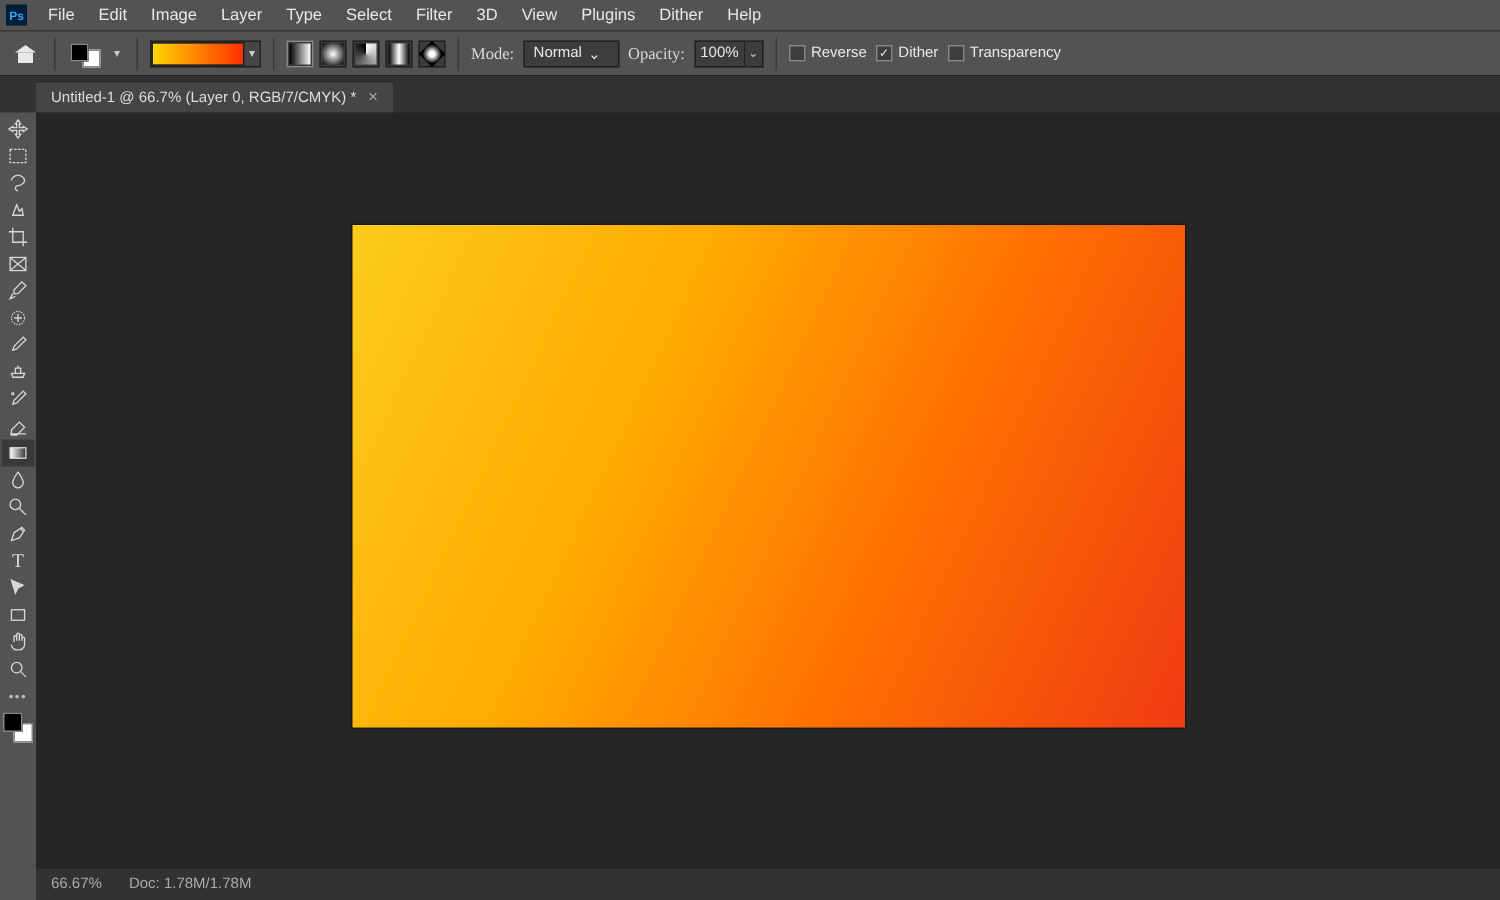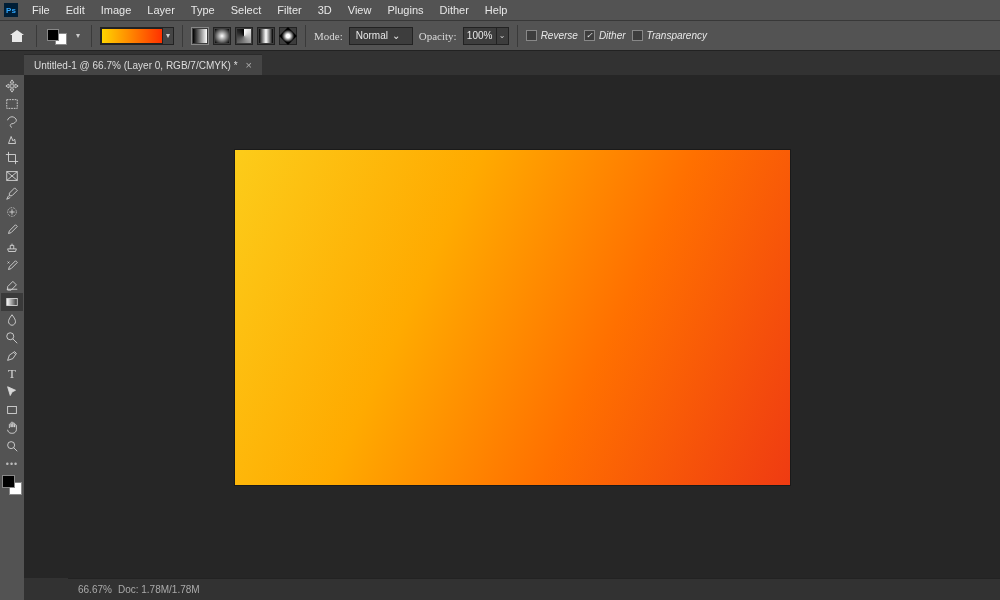--- a/index.html
+++ b/index.html
@@ -20,36 +20,36 @@
 .grad-wrap { display:flex; align-items:center; border:1px solid #222; background:#454545; }
 .divider { width:1px; height:22px; background:#3a3a3a; margin:0 2px; }
 .type-btns { display:flex; gap:4px; }
 .type-btn { width:18px; height:18px; border:1px solid #222; background:#3d3d3d; display:flex; align-items:center; justify-content:center; }
 .type-btn.active { border:1px solid #888; }
 .lbl { font-size:11px; color:#d8d8d8;font-family:Liberation Serif, serif; }
 .select { height:18px; background:#3d3d3d; border:1px solid #222; display:flex; align-items:center; padding:0 15px 0 6px; font-size:10px; gap:4px; }
 .num-input { width:34px; height:18px; background:#3d3d3d; border:1px solid #222; text-align:right; font-size:10px; display:flex; align-items:center; justify-content:center; }
 .num-wrap { display:flex; }
 .num-wrap .dd-caret { border:1px solid #222; border-left:none; background:#3d3d3d; width:12px; }
-.chk { display:flex; align-items:flex-start; gap:4px; font-size:10px;font-style:italic; }
+.chk { display:flex; align-items:flex-start; gap:4px; font-size:10px; }
 .chk-box { width:11px; height:11px; border:1px solid #888; display:flex; align-items:center; justify-content:center; font-size:8px; color:#e8e8e8; background:#3d3d3d; }
 .tabbar { height:24px; background:#323232; display:flex; align-items:flex-end; padding-left:24px; }
 .doc-tab { background:#454545; border-top:1px solid #2a2a2a; padding:4px 10px; font-size:10px; color:#ddd; display:flex; align-items:center; gap:8px; }
 .doc-tab .x { font-size:11px; color:#aaa; }
 .workspace { position:absolute; top:75px; left:24px; right:0; bottom:22px; background:#262626; display:flex; align-items:center; justify-content:center; }
 .canvas { width:555px; height:335px; background:linear-gradient(115deg,#fccc1a 0%,#ffaa00 35%,#ff7000 65%,#ef3b12 100%); box-shadow:0 0 0 1px #1a1a1a; margin-top:-18px; }
 .toolbar { position:absolute; top:75px; left:0; width:24px; bottom:0; background:#535353; display:flex; flex-direction:column; align-items:center; padding-top:2px; }
 .tool { width:22px; height:18px; display:flex; align-items:center; justify-content:center; color:#d8d8d8; position:relative; margin-bottom:0px; }
 .tool.sel { background:#3a3a3a; }
 .tool svg { width:14px; height:14px; stroke:#d8d8d8; fill:none; stroke-width:1; }
 .dots { letter-spacing:1px; font-size:9px; color:#bbb; }
 .color-swatches { position:relative; width:20px; height:20px; margin-top:2px; }
 .color-swatches .fg { position:absolute; top:0; left:0; width:13px; height:13px; background:#000; border:1px solid #888; z-index:2; }
 .color-swatches .bg { position:absolute; bottom:0; right:0; width:13px; height:13px; background:#fff; border:1px solid #888; }
-.statusbar { position:absolute; bottom:0; left:24px; right:0; height:22px; background:#323232; border-top:1px solid #222; display:flex; align-items:center; padding-left:10px; gap:6px; font-size:10px; color:#aaa;margin-left:44px; }
+.statusbar { position:absolute; bottom:0; left:24px; right:0; height:22px; background:#323232; border-top:1px solid #222; display:flex; align-items:center; padding-left:10px; gap:18px; font-size:10px; color:#aaa; }
 .grd-linear { width:14px; height:14px; background:linear-gradient(to right,#000,#fff); }
 .grd-radial { width:14px; height:14px; background:radial-gradient(circle,#fff,#000); }
 .grd-angle { width:14px; height:14px; background:conic-gradient(#fff,#000); }
 .grd-refl { width:14px; height:14px; background:linear-gradient(to right,#000,#fff,#000); }
 .grd-diam { width:14px; height:14px; background:radial-gradient(circle,#fff 20%,#000 70%); transform:rotate(45deg) scale(0.9); }
 </style>
 </head>
 <body>
 
 <div class="menubar">

